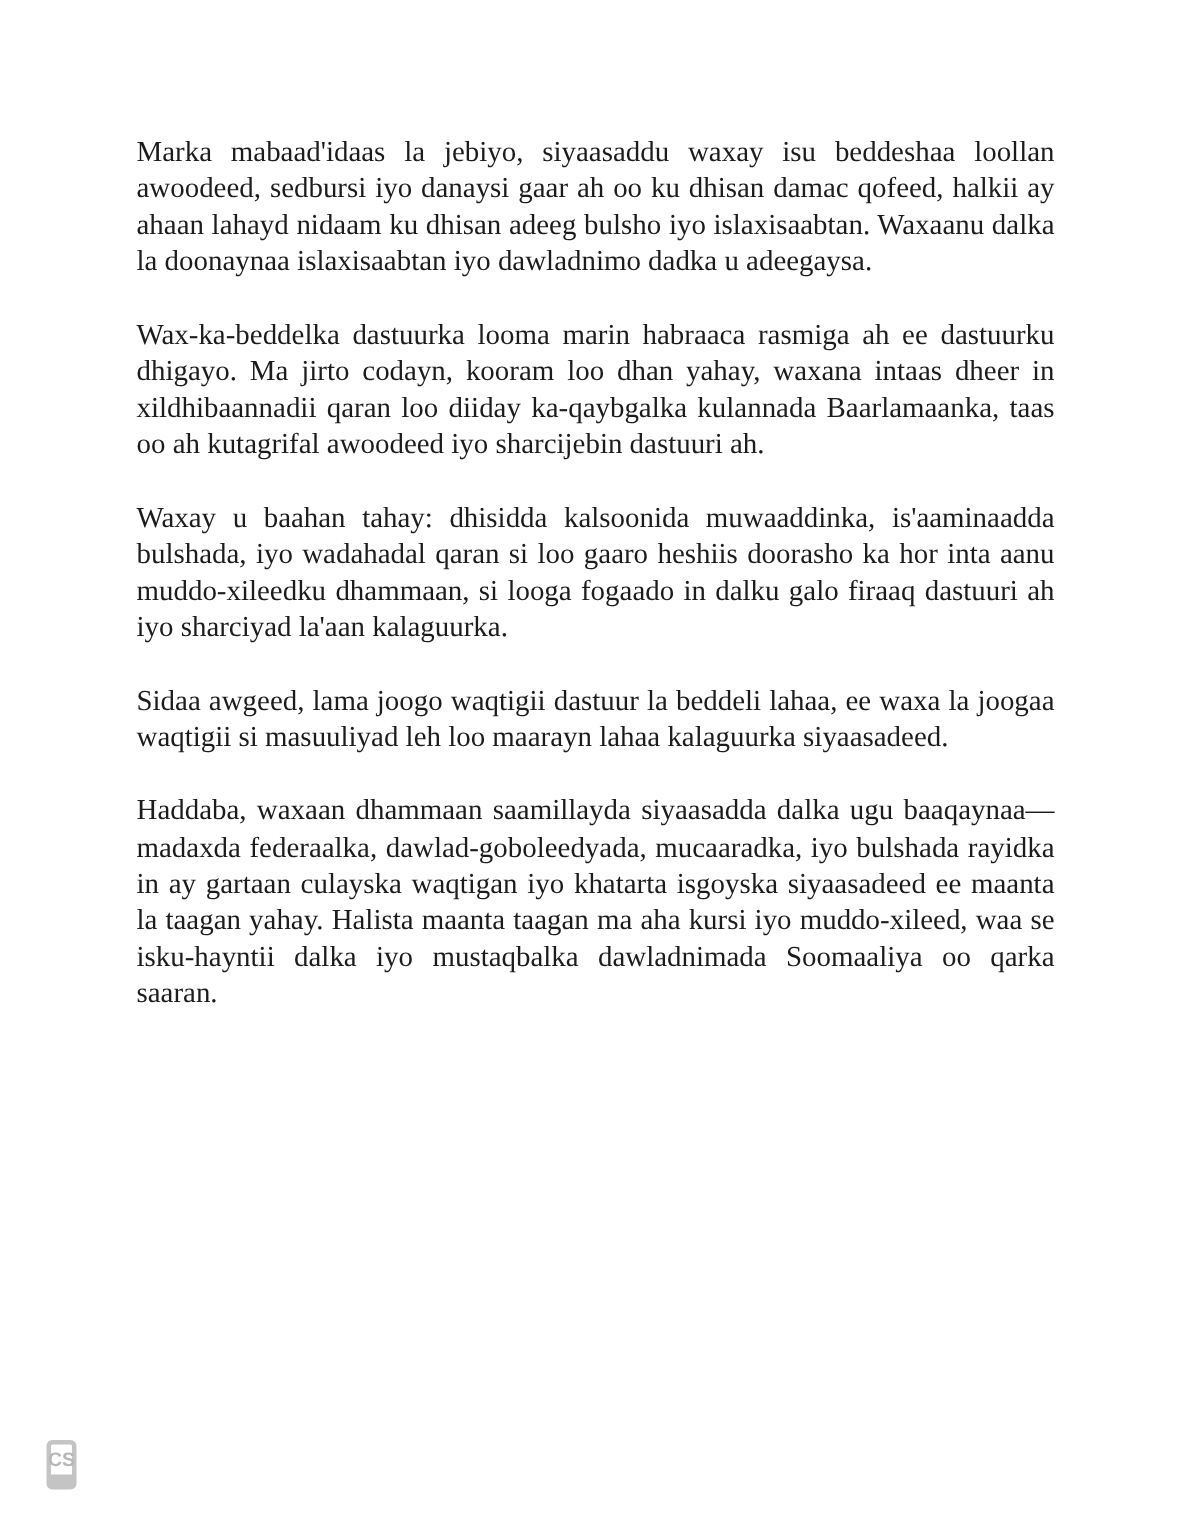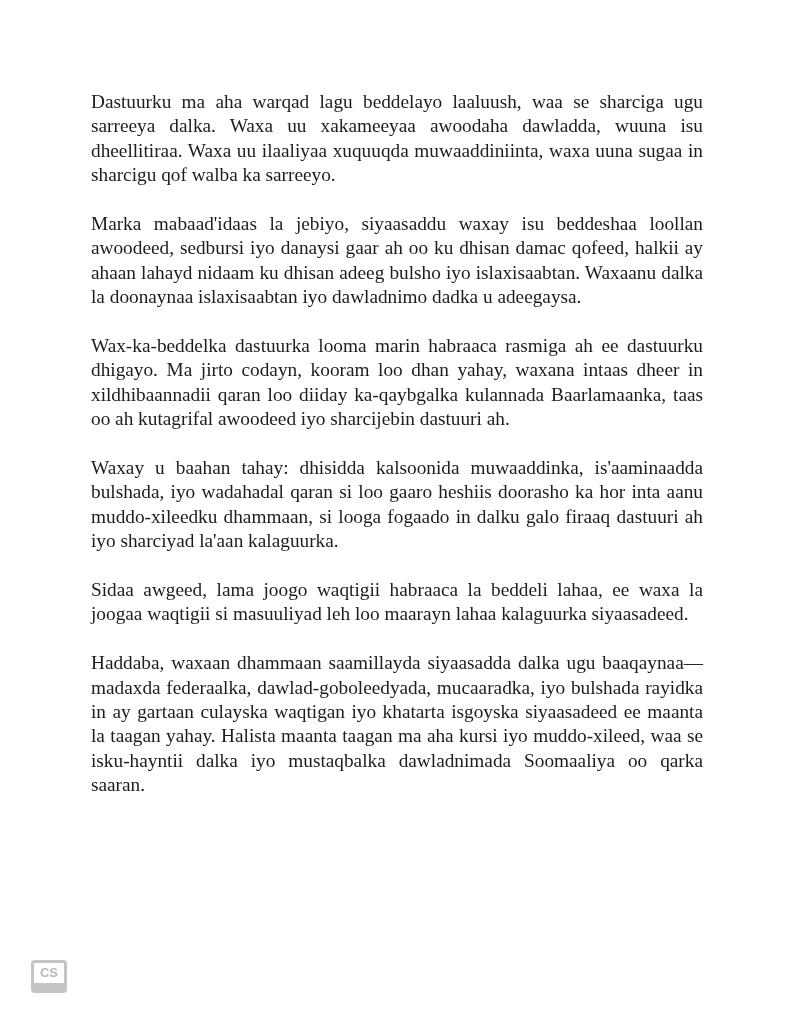--- a/index.html
+++ b/index.html
@@ -30,21 +30,21 @@
     }
     .watermark {
       position: absolute;
       left: 31px;
       top: 960px;
       display: flex;
       align-items: center;
       gap: 10px;
     }
     .cs-logo {
-      width: 36px;
+      width: 20px;
       height: 33px;
       border: 3px solid #c4c4c4;
       border-radius: 4px;
       box-sizing: border-box;
       position: relative;
       display: flex;
       align-items: flex-start;
       justify-content: center;
     }
     .cs-logo .cs-text {
@@ -67,25 +67,24 @@
       font-family: "Liberation Sans", sans-serif;
       font-size: 26px;
       color: #bdbdbd;
       letter-spacing: 0.2px;
     }
   </style>
 </head>
 <body>
 
 <div class="page">
-  <p>Dastuurku ma aha warqad lagu beddelayo laaluush, waa se sharciga ugu sarreeya dalka. Waxa uu xakameeyaa awoodaha dawladda, wuuna isu dheellitiraa. Waxa uu ilaaliyaa xuquuqda muwaaddiniinta, waxa uuna sugaa in sharcigu qof walba ka sarreeyo.</p>
   <p>Marka mabaad'idaas la jebiyo, siyaasaddu waxay isu beddeshaa loollan awoodeed, sedbursi iyo danaysi gaar ah oo ku dhisan damac qofeed, halkii ay ahaan lahayd nidaam ku dhisan adeeg bulsho iyo islaxisaabtan. Waxaanu dalka la doonaynaa islaxisaabtan iyo dawladnimo dadka u adeegaysa.</p>
   <p>Wax-ka-beddelka dastuurka looma marin habraaca rasmiga ah ee dastuurku dhigayo. Ma jirto codayn, kooram loo dhan yahay, waxana intaas dheer in xildhibaannadii qaran loo diiday ka-qaybgalka kulannada Baarlamaanka, taas oo ah kutagrifal awoodeed iyo sharcijebin dastuuri ah.</p>
   <p>Waxay u baahan tahay: dhisidda kalsoonida muwaaddinka, is'aaminaadda bulshada, iyo wadahadal qaran si loo gaaro heshiis doorasho ka hor inta aanu muddo-xileedku dhammaan, si looga fogaado in dalku galo firaaq dastuuri ah iyo sharciyad la'aan kalaguurka.</p>
-  <p>Sidaa awgeed, lama joogo waqtigii habraaca la beddeli lahaa, ee waxa la joogaa waqtigii si masuuliyad leh loo maarayn lahaa kalaguurka siyaasadeed.</p>
+  <p>Sidaa awgeed, lama joogo waqtigii dastuur la beddeli lahaa, ee waxa la joogaa waqtigii si masuuliyad leh loo maarayn lahaa kalaguurka siyaasadeed.</p>
   <p>Haddaba, waxaan dhammaan saamillayda siyaasadda dalka ugu baaqaynaa—madaxda federaalka, dawlad-goboleedyada, mucaaradka, iyo bulshada rayidka in ay gartaan culayska waqtigan iyo khatarta isgoyska siyaasadeed ee maanta la taagan yahay. Halista maanta taagan ma aha kursi iyo muddo-xileed, waa se isku-hayntii dalka iyo mustaqbalka dawladnimada Soomaaliya oo qarka saaran.</p>
 </div>
 
 <div class="watermark">
   <div class="cs-logo">
     <span class="cs-text">CS</span>
     <span class="cs-bar"></span>
   </div>
 </div>
 

